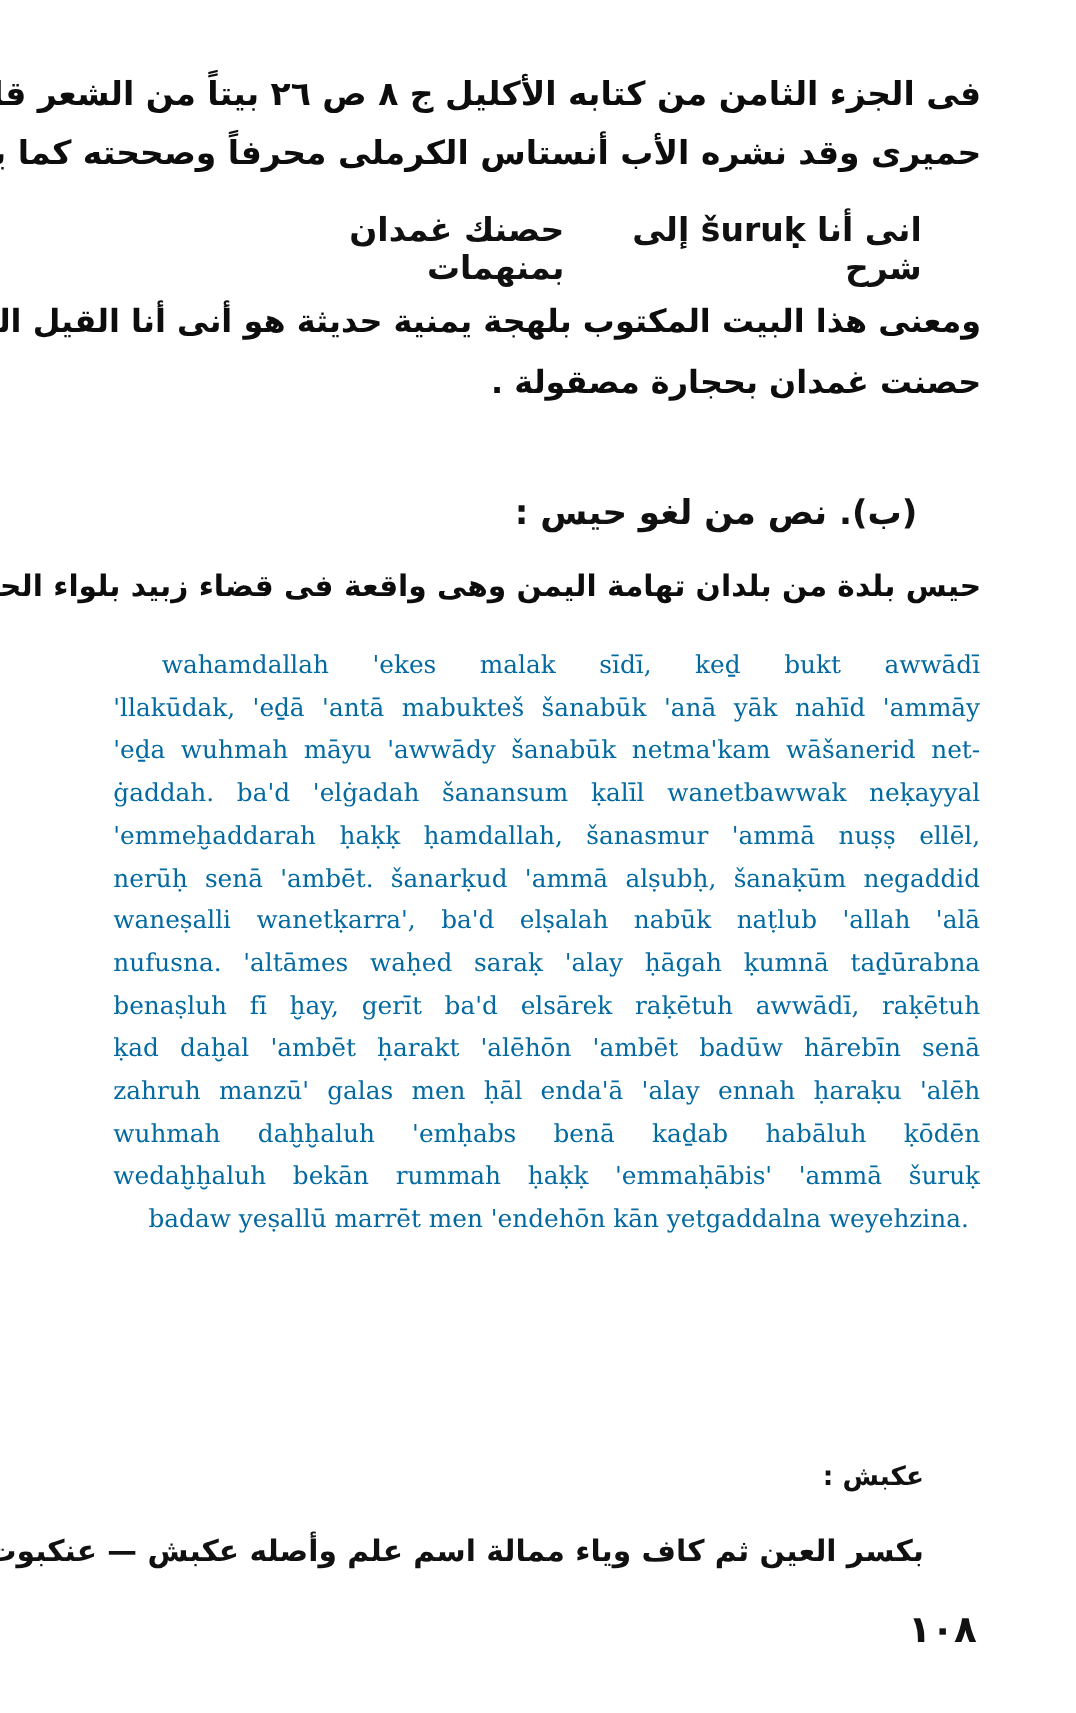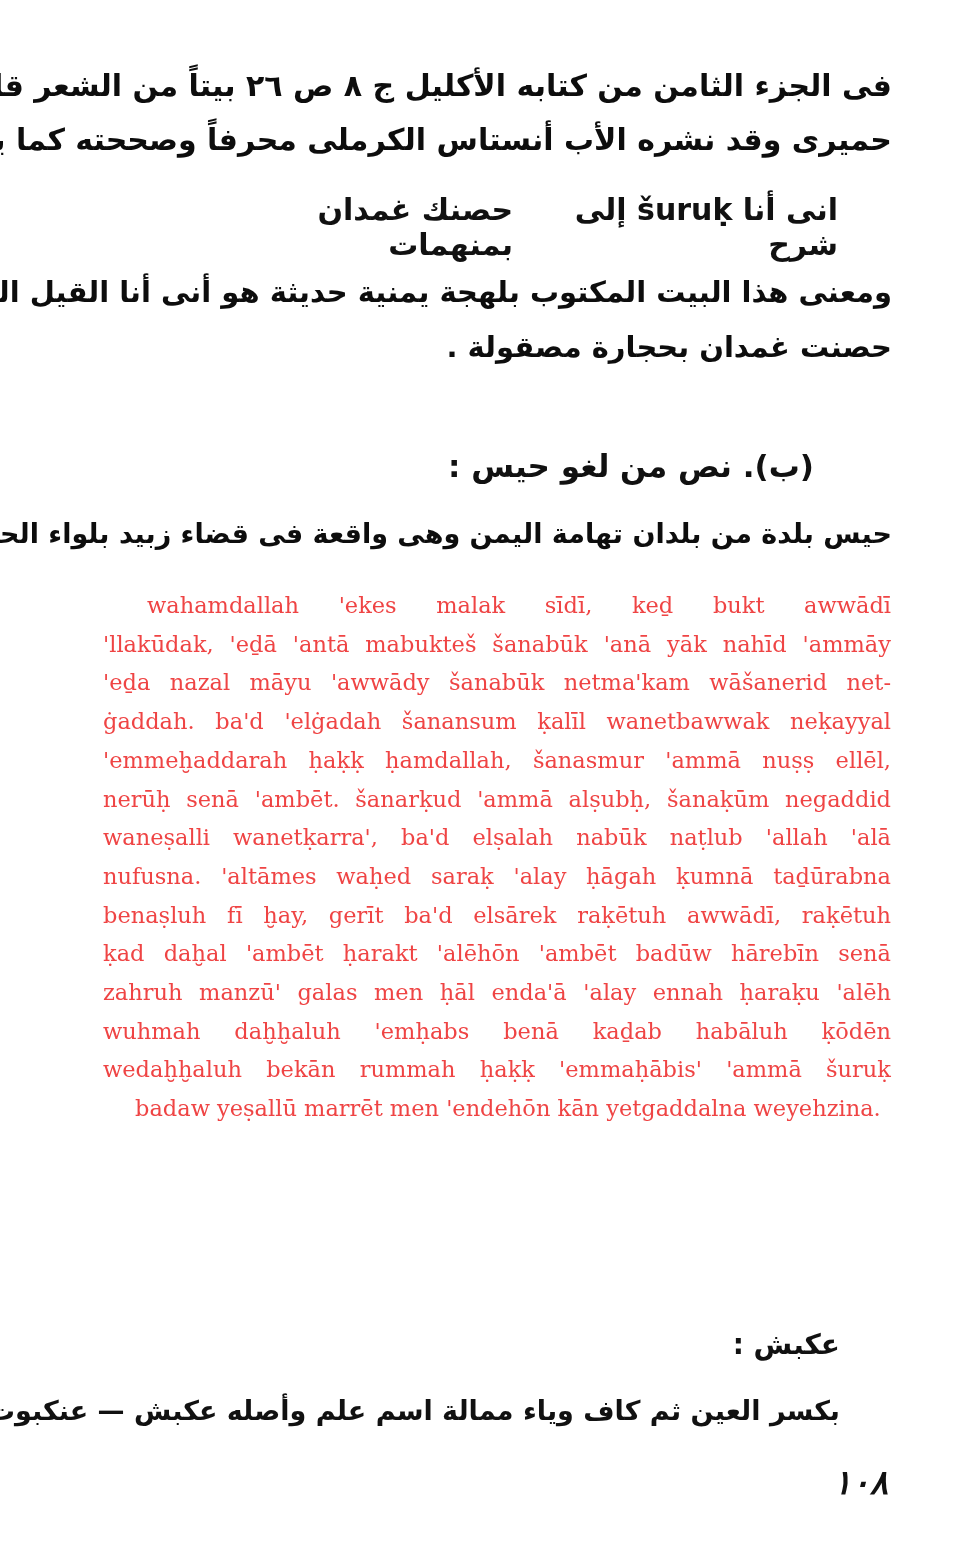--- a/index.html
+++ b/index.html
@@ -8,33 +8,33 @@
     position: absolute; direction: rtl; text-align: right;
     font-family: "DejaVu Sans", sans-serif; font-weight: bold; color: #0d0d0d;
     white-space: nowrap;
   }
   .ar-line { position: absolute; right: 86px; left: 96px; direction: rtl; text-align: justify; text-align-last: justify; }
   .l1 { top: 68px; font-size: 30px; }
   .l2 { top: 122px; font-size: 30px; text-align-last: right; }
   .verse { position: absolute; top: 192px; left: 200px; right: 140px; direction: rtl; display: flex; justify-content: space-between; font-family: "DejaVu Sans", sans-serif; font-weight: bold; font-size: 30px; }
   .l3 { top: 275px; font-size: 29px; }
   .l4 { top: 330px; font-size: 29px; text-align-last: right; }
-  .heading-b { position: absolute; top: 448px; right: 164px; direction: rtl; font-family: "DejaVu Sans", sans-serif; font-weight: bold; font-size: 31px; }
+  .heading-b { position: absolute; top: 448px; right: 144px; direction: rtl; font-family: "DejaVu Sans", sans-serif; font-weight: bold; font-size: 31px; }
   .l5 { top: 518px; font-size: 27px; }
   .translit {
     position: absolute; top: 586px; left: 103px; width: 788px;
     font-family: "DejaVu Serif", serif; font-size: 22.5px; line-height: 38.7px;
-    color: #ef4444; text-align: justify;
+    color: #0369a1; text-align: justify;
   }
   .translit .tl { display: block; text-align: justify; text-align-last: justify; white-space: nowrap; }
   .translit .tl.first { padding-left: 44px; }
   .translit .tl.last { text-align-last: left; margin-left: 32px; }
-  .akbish-head { position: absolute; top: 1328px; right: 138px; direction: rtl; font-family: "DejaVu Sans", sans-serif; font-weight: bold; font-size: 28px; }
+  .akbish-head { position: absolute; top: 1328px; right: 138px; direction: rtl; font-family: "DejaVu Sans", sans-serif; font-weight: bold; font-size: 24px; }
   .akbish-def { position: absolute; top: 1395px; right: 138px; left: 100px; direction: rtl; text-align: right; font-family: "DejaVu Sans", sans-serif; font-weight: bold; font-size: 27px; white-space: nowrap; }
-  .page-num { position: absolute; top: 1462px; right: 90px; direction: rtl; font-family: "DejaVu Sans", sans-serif; font-weight: bold; font-size: 34px; letter-spacing: 6px; font-style: italic; }
+  .page-num { position: absolute; top: 1462px; right: 90px; direction: rtl; font-family: "DejaVu Sans", sans-serif; font-weight: bold; font-size: 34px; letter-spacing: 6px; }
 </style>
 </head>
 <body>
 
 <div>
   <div class="ar ar-line l1">فى الجزء الثامن من كتابه الأكليل ج ٨ ص ٢٦ بيتاً من الشعر قال بأنه</div>
   <div class="ar ar-line l2">حميرى وقد نشره الأب أنستاس الكرملى محرفاً وصححته كما يلى :</div>
 </div>
 
 <div class="verse">
@@ -46,21 +46,21 @@
   <div class="ar ar-line l3">ومعنى هذا البيت المكتوب بلهجة يمنية حديثة هو أنى أنا القيل اليشرح</div>
   <div class="ar ar-line l4">حصنت غمدان بحجارة مصقولة .</div>
 </div>
 
 <div class="heading-b">(ب). نص من لغو حيس :</div>
 <div class="ar ar-line l5">حيس بلدة من بلدان تهامة اليمن وهى واقعة فى قضاء زبيد بلواء الحديدة :</div>
 
 <div class="translit">
   <span class="tl first">wahamdallah 'ekes malak sīdī, keḏ bukt awwādī</span>
   <span class="tl">'llakūdak, 'eḏā 'antā mabukteš šanabūk 'anā yāk nahīd 'ammāy</span>
-  <span class="tl">'eḏa nazal māyu 'awwādy šanabūk netma'kam wāšanerid net-</span>
+  <span class="tl">'eḏa wuhmah māyu 'awwādy šanabūk netma'kam wāšanerid net-</span>
   <span class="tl">ġaddah. ba'd 'elġadah šanansum ḳalīl wanetbawwak neḳayyal</span>
   <span class="tl">'emmeḫaddarah ḥaḳḳ ḥamdallah, šanasmur 'ammā nuṣṣ ellēl,</span>
   <span class="tl">nerūḥ senā 'ambēt. šanarḳud 'ammā alṣubḥ, šanaḳūm negaddid</span>
   <span class="tl">waneṣalli wanetḳarra', ba'd elṣalah nabūk naṭlub 'allah 'alā</span>
   <span class="tl">nufusna. 'altāmes waḥed saraḳ 'alay ḥāgah ḳumnā taḏūrabna</span>
   <span class="tl">benaṣluh fī ḫay, gerīt ba'd elsārek raḳētuh awwādī, raḳētuh</span>
   <span class="tl">ḳad daḫal 'ambēt ḥarakt 'alēhōn 'ambēt badūw hārebīn senā</span>
   <span class="tl">zahruh manzū' galas men ḥāl enda'ā 'alay ennah ḥaraḳu 'alēh</span>
   <span class="tl">wuhmah daḫḫaluh 'emḥabs benā kaḏab habāluh ḳōdēn</span>
   <span class="tl">wedaḫḫaluh bekān rummah ḥaḳḳ 'emmaḥābis' 'ammā šuruḳ</span>

